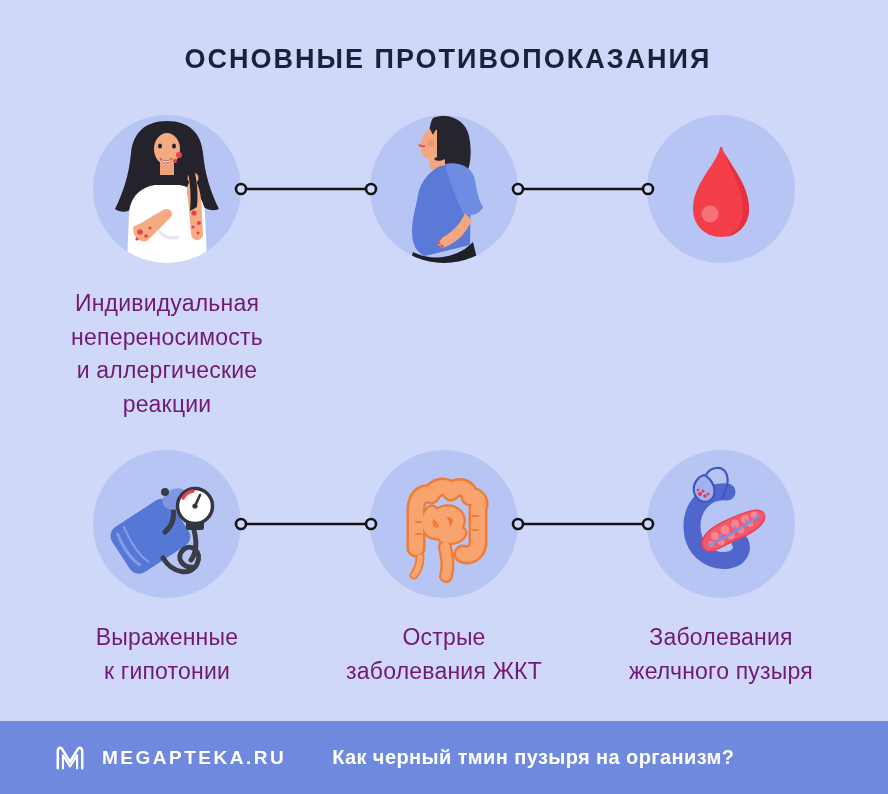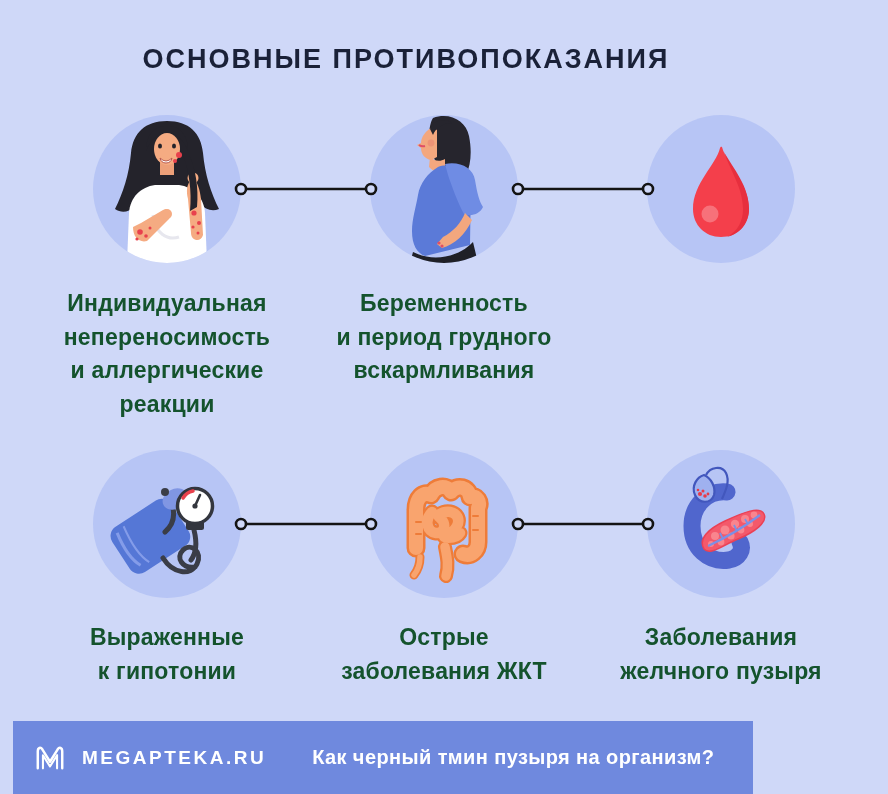--- a/index.html
+++ b/index.html
@@ -4,43 +4,43 @@
 <style>
   html,body{margin:0;padding:0;}
   body{font-family:"Liberation Sans", sans-serif;}
   .canvas{
     position:relative;width:888px;height:794px;
     background:#cfd8f8;overflow:hidden;
   }
   .title{
     position:absolute;top:44px;left:0;width:812px;
     text-align:center;font-size:27px;font-weight:800;
-    letter-spacing:2px;color:#1a2138;
+    letter-spacing:2px;color:#1a2138;padding-left:42px;
   }
   .bubble{
     position:absolute;width:148px;height:148px;border-radius:50%;
     background:#b7c5f5;overflow:hidden;
   }
   .bubble svg{display:block;width:148px;height:148px;}
   .r1{top:115px;} .r2{top:450px;}
   .c1{left:93px;} .c2{left:370px;} .c3{left:647px;}
   .connector{position:absolute;width:146px;height:16px;}
   .conn-a{left:233px;} .conn-b{left:510px;}
   .conn-r1{top:181px;} .conn-r2{top:516px;}
   .label{
     position:absolute;width:320px;text-align:center;
-    font-size:23px;line-height:33.5px;font-weight:700;
-    color:#14532d;white-space:pre-line;letter-spacing:0.2px;
+    font-size:23px;line-height:33.5px;font-weight:400;
+    color:#701a75;white-space:pre-line;letter-spacing:0.2px;
   }
   .lr1{top:287px;} .lr2{top:621px;}
   .lc1{left:7px;} .lc2{left:284px;} .lc3{left:561px;}
   .footer{
-    position:absolute;left:13px;top:721px;width:740px;height:73px;
+    position:absolute;left:0;top:721px;width:888px;height:73px;
     background:#6f89de;display:flex;align-items:center;
-    padding-left:20px;box-sizing:border-box;
+    padding-left:53px;box-sizing:border-box;
   }
   .brand{
     color:#ffffff;font-size:19px;font-weight:800;
     letter-spacing:2.5px;margin-left:15px;
   }
   .question{
     color:#ffffff;font-size:20px;font-weight:700;
     letter-spacing:0.4px;margin-left:46px;
   }
 </style>
@@ -189,23 +189,20 @@
   <svg class="connector conn-b conn-r2" viewBox="0 0 146 16">
     <line x1="13.5" y1="8" x2="132" y2="8" stroke="#141414" stroke-width="2.6"></line>
     <circle cx="8" cy="8" r="5" fill="#cfd8f8" stroke="#141414" stroke-width="2.6"></circle>
     <circle cx="138" cy="8" r="5" fill="#cfd8f8" stroke="#141414" stroke-width="2.6"></circle>
   </svg>
 
   <div class="label lr1 lc1">Индивидуальная
 непереносимость
 и аллергические
 реакции</div>
-  <div class="label lr1 lc2">Беременность
-и период грудного
-вскармливания</div>
   <div class="label lr2 lc1">Выраженные
 к гипотонии</div>
   <div class="label lr2 lc2">Острые
 заболевания ЖКТ</div>
   <div class="label lr2 lc3">Заболевания
 желчного пузыря</div>
 
   <div class="footer">
     <svg width="34" height="32" viewBox="0 0 36 34">
       <path d="M5 28 V10 C5 6 8 5 10 8 L18 21 L26 8 C28 5 31 6 31 10 V28" stroke="#ffffff" stroke-width="2.6" fill="none" stroke-linecap="round" stroke-linejoin="round"></path>

